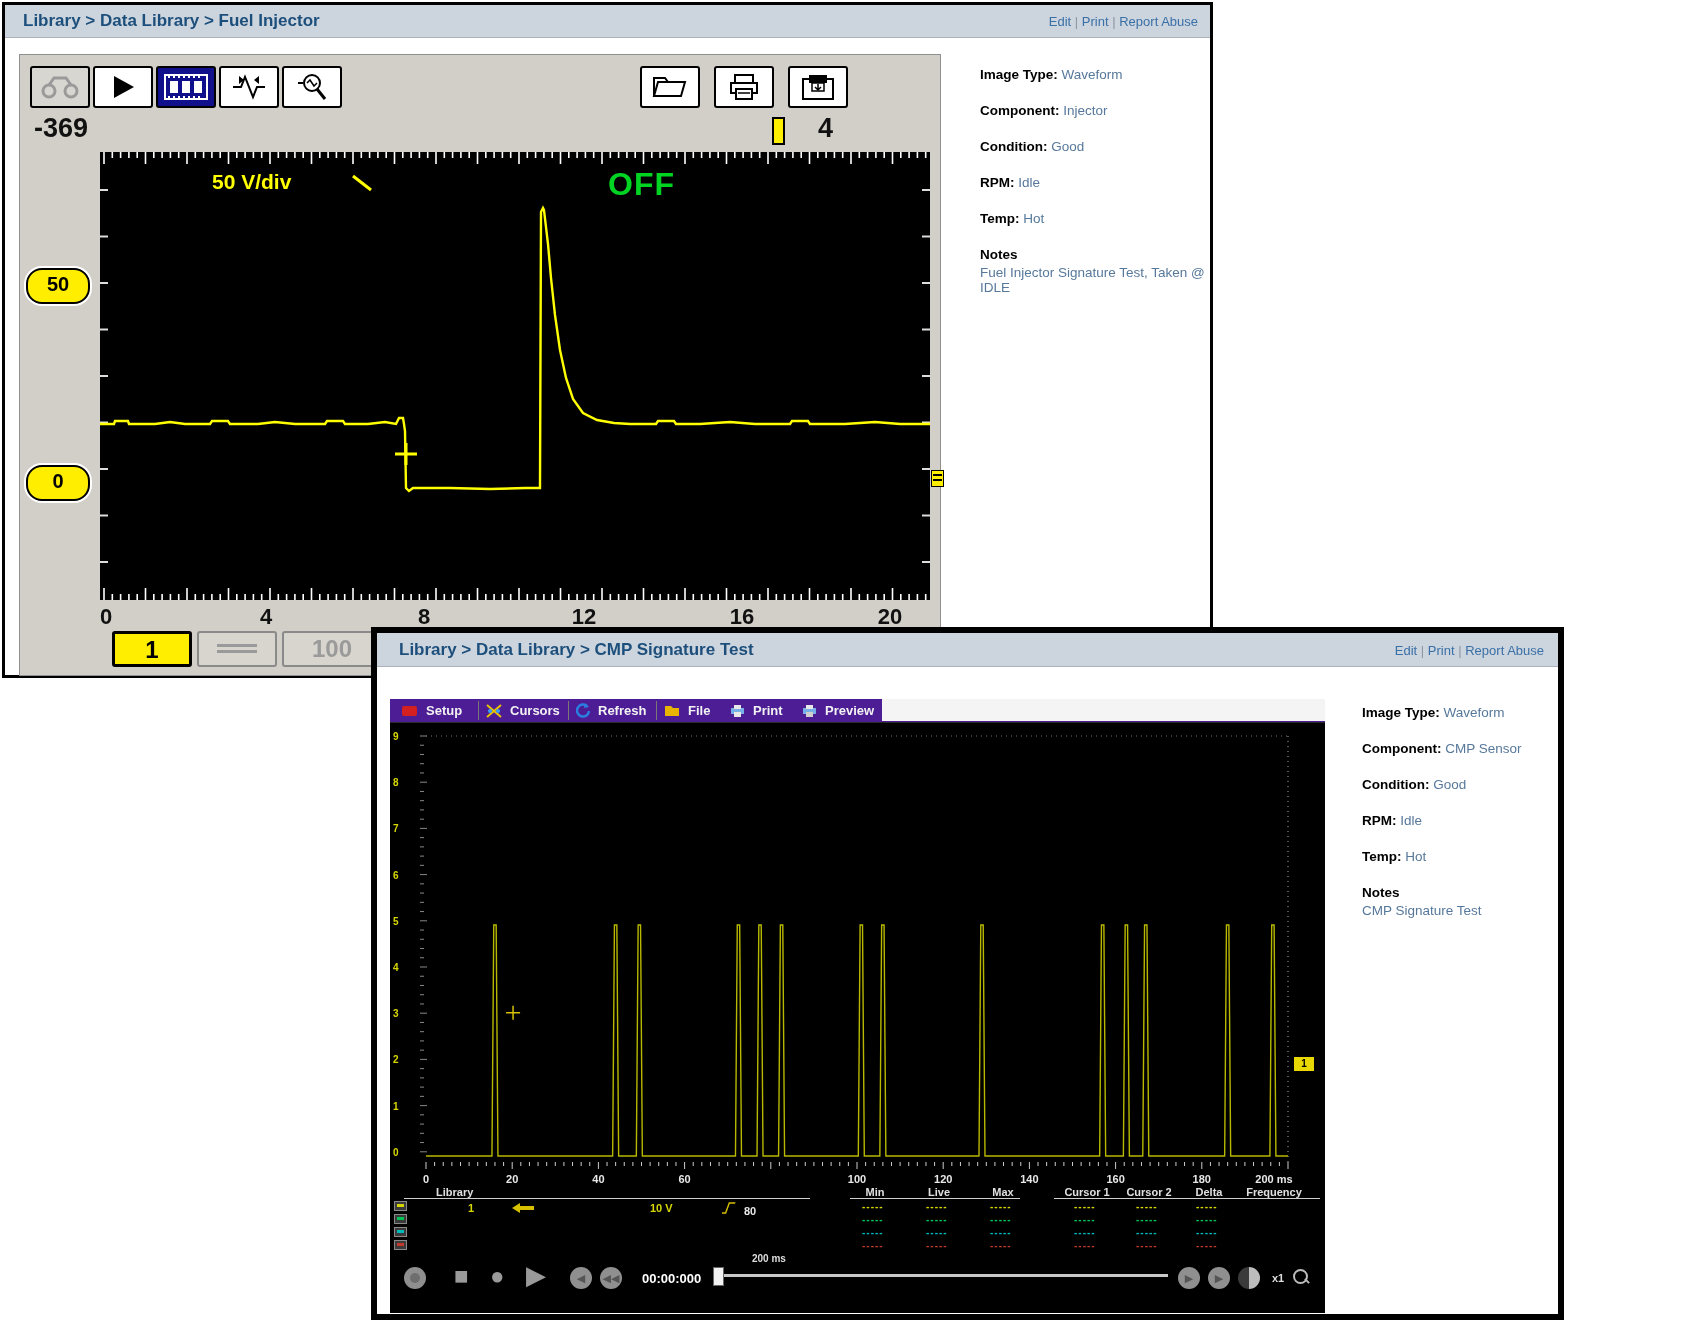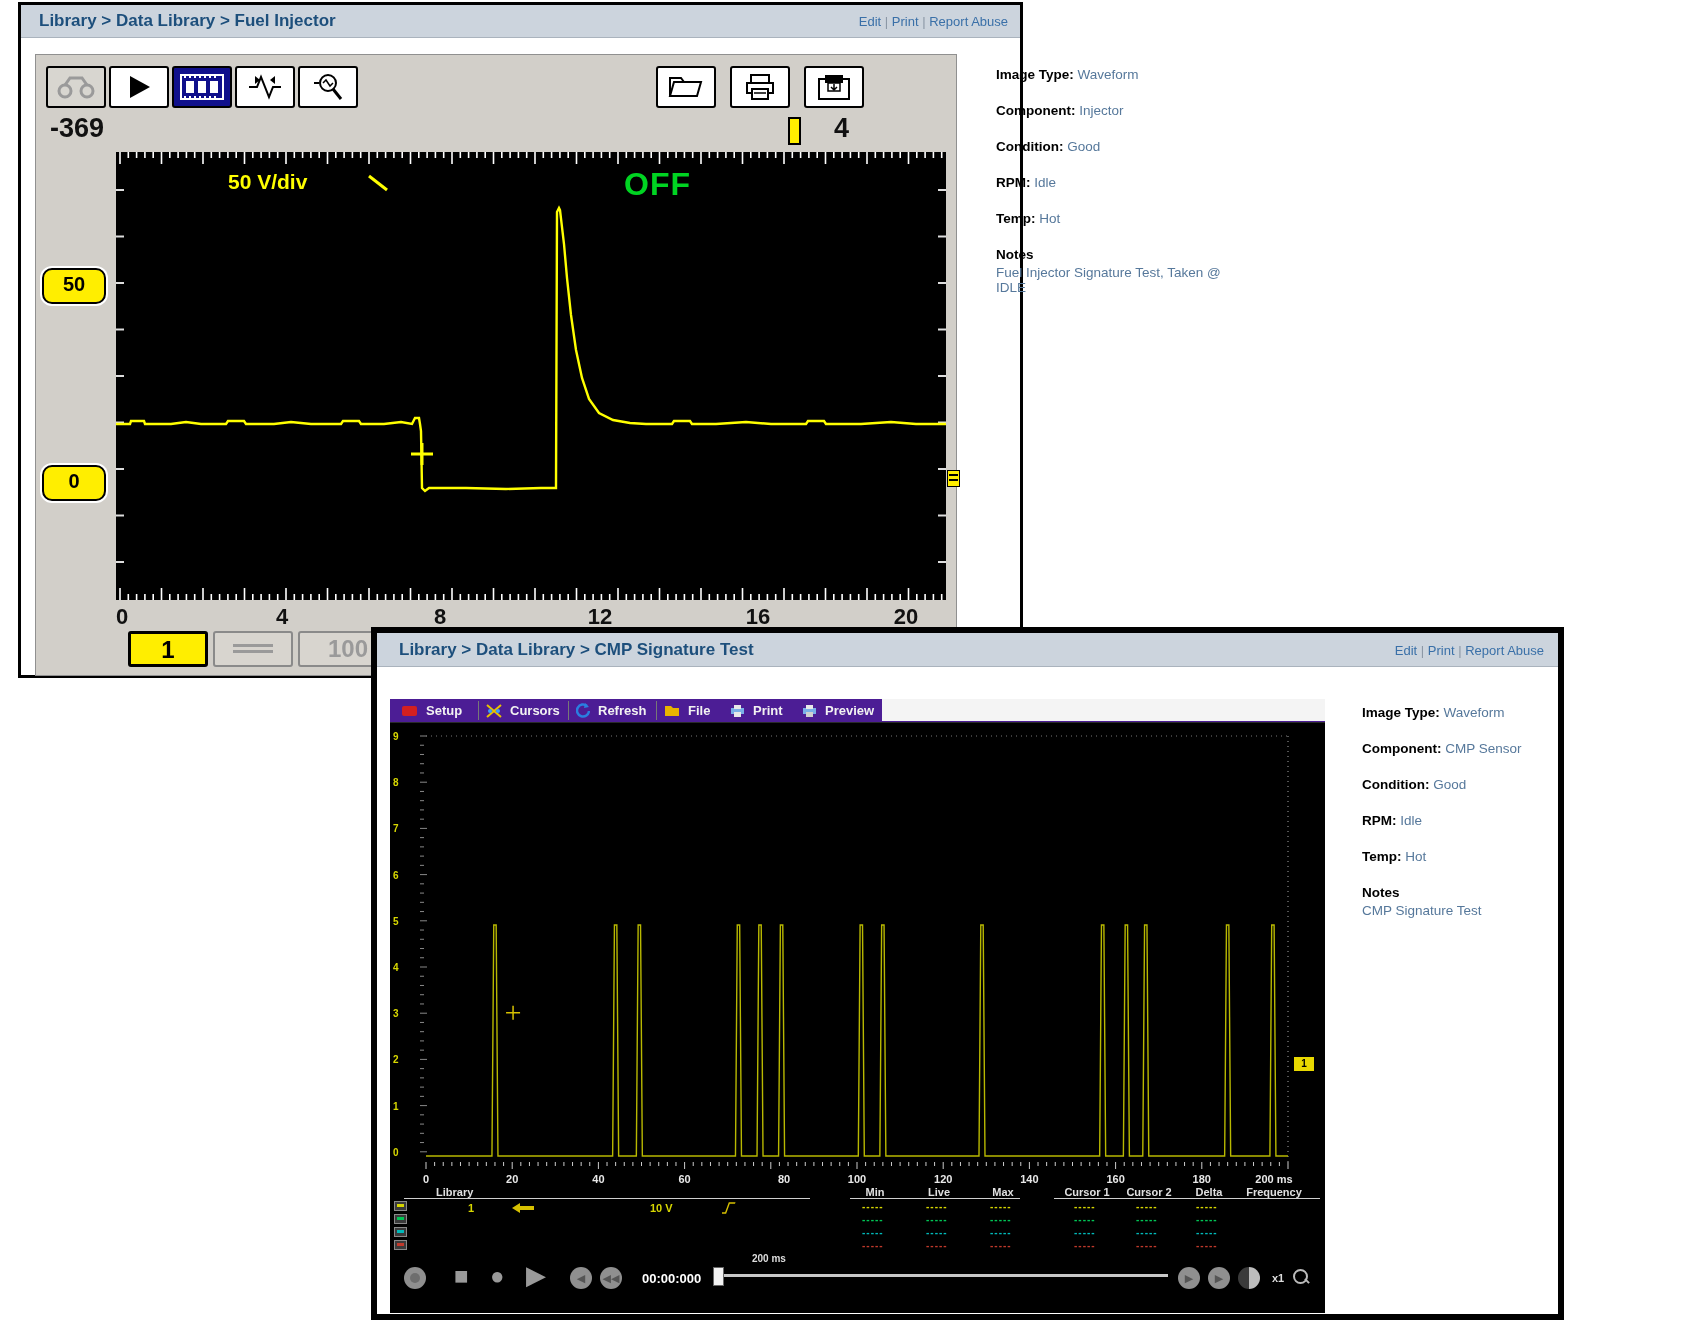--- a/index.html
+++ b/index.html
@@ -14,21 +14,21 @@
   .meta .row{margin-bottom:21px;}
   .meta .lab{font-weight:bold;}
   .meta .val{color:#56789b;}
   .meta .notes-text{color:#56789b;margin-top:3px;}
   
   #scope1{position:absolute;left:14px;top:49px;width:922px;height:622px;background:#d2cfc9;border:1px solid #909090;box-sizing:border-box;}
   .tbtn{position:absolute;top:11px;width:60px;height:42px;background:#fff;border:2px solid #000;border-radius:3px;box-sizing:border-box;display:flex;align-items:center;justify-content:center;}
   .tbtn.sel{background:#10108c;}
   .tbtn.dis{background:#d8d6d0;}
   #s1plot{position:absolute;left:80px;top:97px;width:830px;height:448px;background:#000;}
-  .pill{position:absolute;left:6px;width:60px;height:32px;background:#ffee00;border:2px solid #000;border-radius:10px;color:#000;font-size:20px;font-weight:bold;text-align:center;line-height:28px;box-shadow:0 0 0 2px #fff;}
+  .pill{position:absolute;left:6px;width:60px;height:32px;background:#ffee00;border:2px solid #000;border-radius:16px;color:#000;font-size:20px;font-weight:bold;text-align:center;line-height:28px;box-shadow:0 0 0 2px #fff;}
   .s1xlab{position:absolute;top:549px;transform:translateX(-50%);font-size:22px;font-weight:bold;color:#111;}
   .bbtn{position:absolute;top:576px;height:36px;background:#d8d5cf;border:2px solid #8a8a8a;border-radius:3px;box-sizing:border-box;text-align:center;font-weight:bold;font-size:24px;color:#9a9a9a;line-height:32px;}
   .bbtn.on{background:#ffee00;border:3px solid #000;color:#000;}
   .slidertrack{position:absolute;left:103px;top:66px;width:642px;height:19px;background:#12128a;border:1px solid #000;box-shadow:inset 1px 1px 0 #5a5ac0;}
   .cyanbox{position:absolute;left:502px;top:-1px;width:84px;height:19px;background:#00ffff;color:#000;font-weight:bold;font-size:19px;text-align:center;line-height:19px;}
   .slidermark{position:absolute;left:752px;top:62px;width:9px;height:24px;background:#ffee00;border:2px solid #000;}
   .num-369{position:absolute;left:14px;top:58px;font-size:27px;font-weight:bold;color:#111;}
   .num-4{position:absolute;left:798px;top:58px;font-size:27px;font-weight:bold;color:#111;}
   
   #scope2{position:absolute;left:13px;top:66px;width:935px;height:614px;background:#000;}
@@ -50,21 +50,21 @@
   .pthumb{position:absolute;width:9px;height:17px;background:#f2f2f2;border:1px solid #666;}
   .mag{position:absolute;width:11px;height:11px;border:2px solid #bbb;border-radius:50%;}
   .mag:after{content:"";position:absolute;left:9px;top:9px;width:6px;height:2px;background:#bbb;transform:rotate(45deg);}
   .zoomx{position:absolute;color:#ddd;font-size:11px;font-weight:bold;}
 </style>
 </head>
 <body>
 
 <div id="stage" data-interactable="false">
 
-  <div class="window" id="win1" style="left:2px;top:2px;width:1005px;height:676px;border-width:3px;margin-left:16px;" data-interactable="false">
+  <div class="window" id="win1" style="left:2px;top:2px;width:1211px;height:676px;border-width:3px;" data-interactable="false">
     <div class="hdrbar" data-interactable="false">
       <div class="crumb" data-interactable="true">Library &gt; Data Library &gt; Fuel Injector</div>
       <div class="links" data-interactable="false">
         <span data-interactable="true">Edit</span>
         <span class="sep" data-interactable="false">|</span>
         <span data-interactable="true">Print</span>
         <span class="sep" data-interactable="false">|</span>
         <span data-interactable="true">Report Abuse</span>
       </div>
     </div>
@@ -641,21 +641,21 @@
           <path d="M36 434 L101.96 434 L103.75999999999999 203 L106.16 203 L107.96 434 L222.64 434 L224.44 203 L226.83999999999997 203 L228.64 434 L246.34499999999997 434 L248.14499999999998 203 L250.54499999999996 203 L252.34499999999997 434 L345.47499999999997 434 L347.275 203 L349.67499999999995 203 L351.47499999999997 434 L367.025 434 L368.825 203 L371.22499999999997 203 L373.025 434 L388.575 434 L390.375 203 L392.775 203 L394.575 434 L468.30999999999995 434 L470.10999999999996 203 L472.50999999999993 203 L474.30999999999995 434 L489.85999999999996 434 L491.65999999999997 203 L494.05999999999995 203 L495.85999999999996 434 L588.9899999999999 434 L590.7899999999998 203 L593.1899999999999 203 L594.9899999999999 434 L709.67 434 L711.4699999999999 203 L713.87 203 L715.67 434 L733.3749999999999 434 L735.1749999999998 203 L737.5749999999999 203 L739.3749999999999 434 L752.77 434 L754.5699999999999 203 L756.97 203 L758.77 434 L834.66 434 L836.4599999999999 203 L838.86 203 L840.66 434 L879.915 434 L881.7149999999999 203 L884.115 203 L885.915 434 L898 434" fill="none" stroke="#b8b800" stroke-width="1.4" data-interactable="false"></path>
           <path d="M116.06199999999998 290.78 H130.06199999999998 M123.06199999999998 283.78 V297.78" stroke="#d6c000" stroke-width="1.5" data-interactable="false"></path>
         </svg>
       <div style="position:absolute;left:904px;top:358px;width:20px;height:14px;background:#e8d800;color:#000;font-size:10px;font-weight:bold;text-align:center;line-height:14px;" data-interactable="false">1</div>
 
       <div id="s2xlabels" data-interactable="false">
           <span class="s2xlab" data-interactable="false" style="left: 36px;">0</span>
           <span class="s2xlab" data-interactable="false" style="left: 122.2px;">20</span>
           <span class="s2xlab" data-interactable="false" style="left: 208.4px;">40</span>
           <span class="s2xlab" data-interactable="false" style="left: 294.6px;">60</span>
-          <span class="s2xlab" data-interactable="false" style="left: 394px;">80</span>
+          <span class="s2xlab" data-interactable="false" style="left: 360px; margin-top: 32px;">80</span>
           <span class="s2xlab" data-interactable="false" style="left: 467px;">100</span>
           <span class="s2xlab" data-interactable="false" style="left: 553.2px;">120</span>
           <span class="s2xlab" data-interactable="false" style="left: 639.4px;">140</span>
           <span class="s2xlab" data-interactable="false" style="left: 725.6px;">160</span>
           <span class="s2xlab" data-interactable="false" style="left: 811.8px;">180</span>
           <span class="s2xlab" data-interactable="false" style="left: 884px;">200 ms</span>
         </div>
 
       <span class="phead" style="left:46px;transform:none;" data-interactable="false">Library</span>
       <span class="phead" style="left:485px;" data-interactable="false">Min</span>

